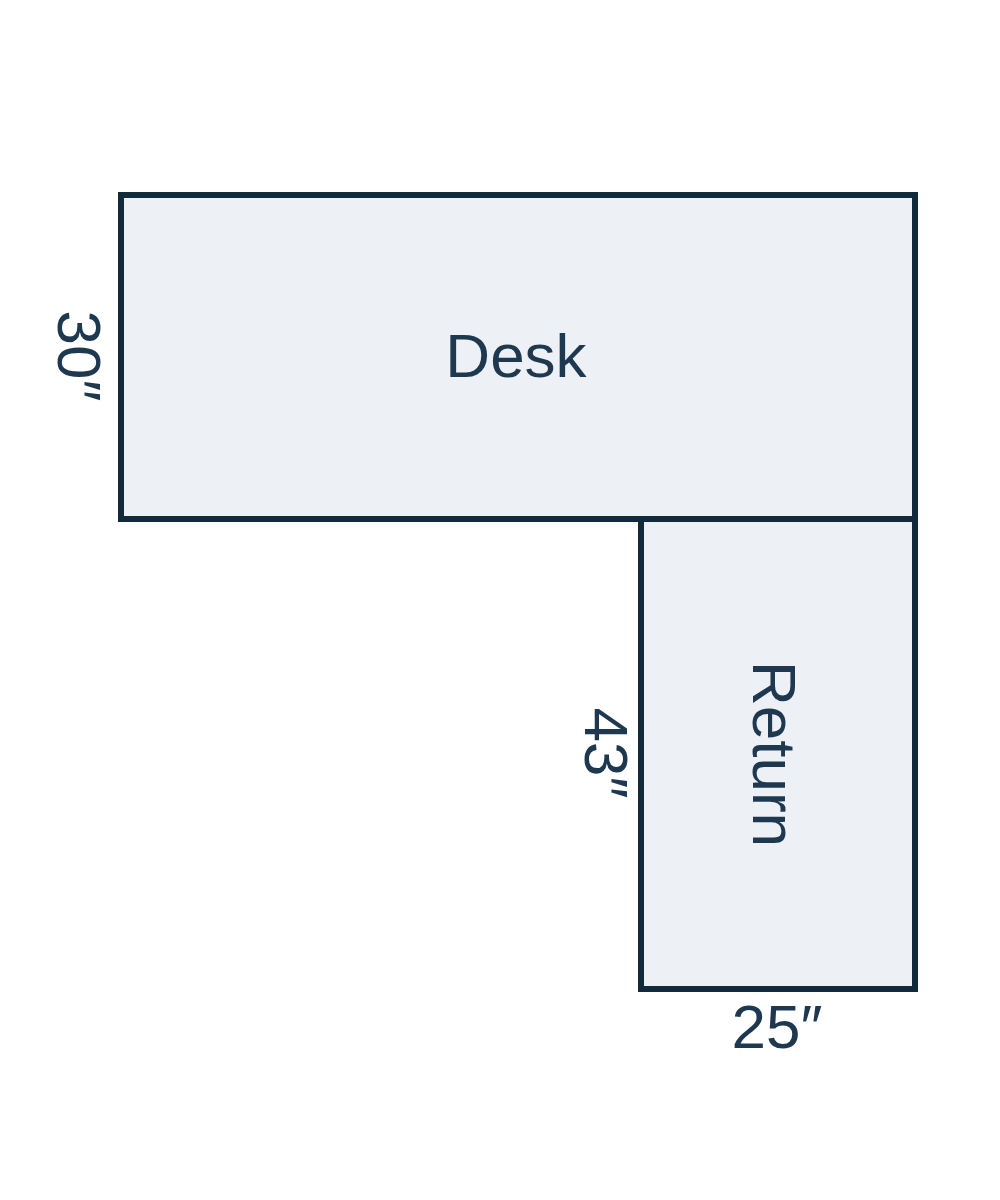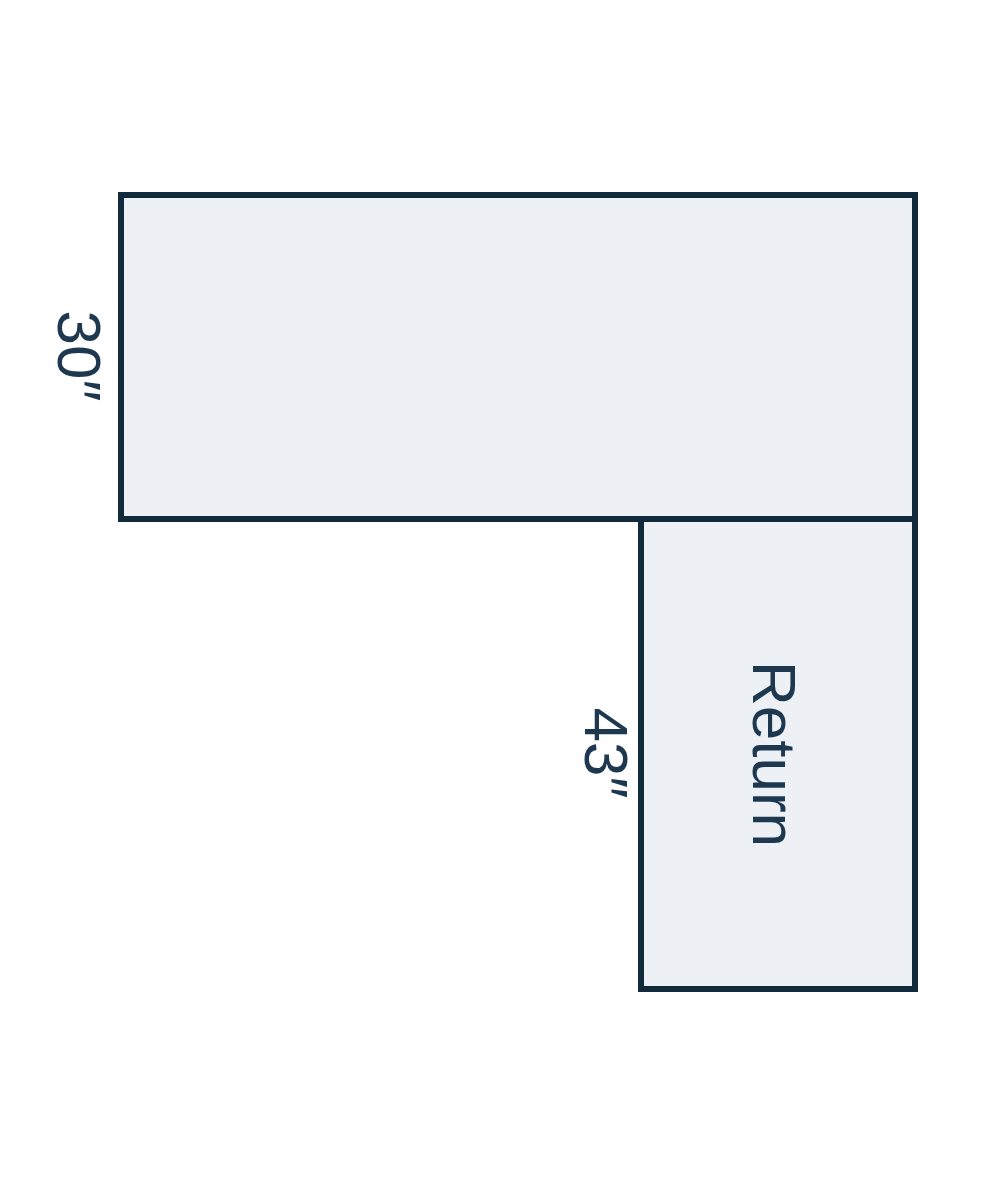--- a/index.html
+++ b/index.html
@@ -59,19 +59,21 @@
 
 <div class="canvas">
 
   <div class="shape shape-desk"></div>
 
   <div class="shape shape-return"></div>
 
 
   <div class="label rotated desk-depth-dim">30″</div>
 
+  <div class="label desk-name">Desk</div>
 
   <div class="label rotated return-name">Return</div>
 
   <div class="label rotated return-length-dim">43″</div>
 
+  <div class="label return-width-dim">25″</div>
 
 </div>
 
 </body></html>

